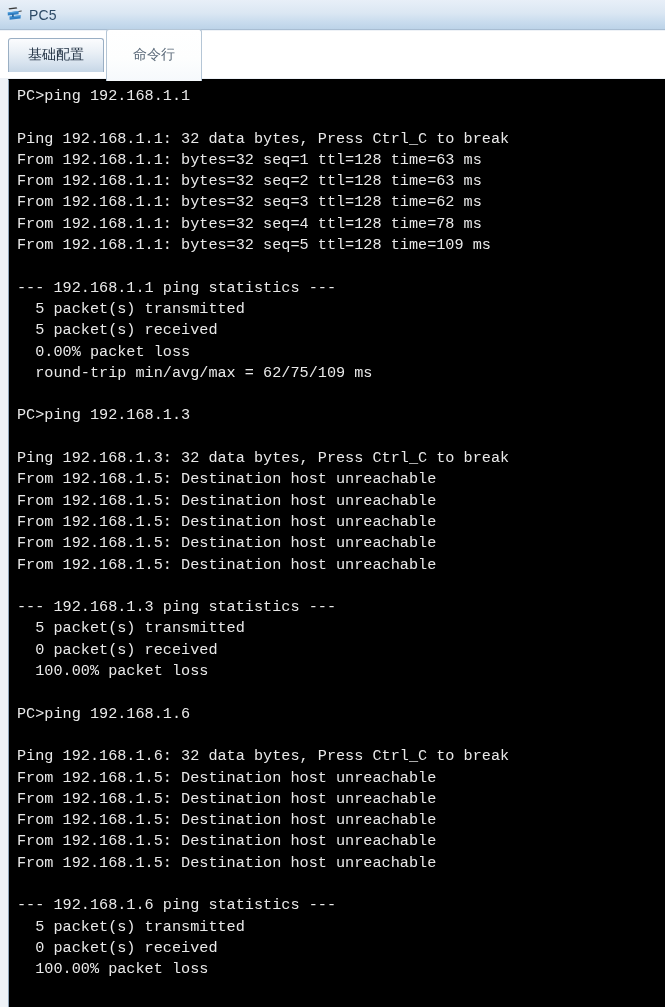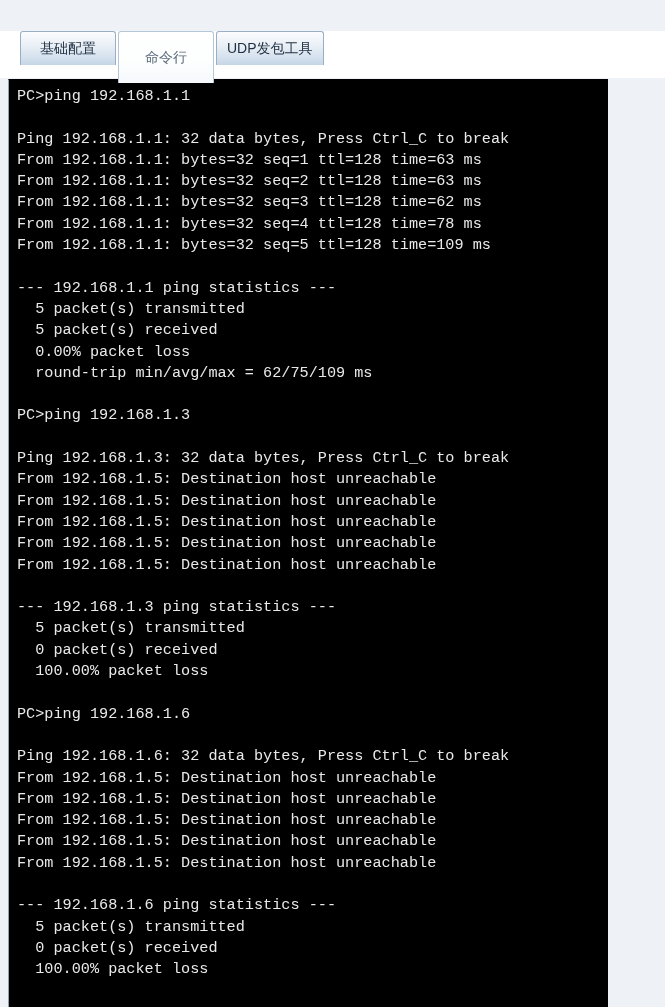--- a/index.html
+++ b/index.html
@@ -49,23 +49,23 @@
     white-space: nowrap;
   }
 
   
   #tabstrip {
     position: absolute;
     left: 0; top: 31px;
     width: 665px;
     height: 47px;
     background: #ffffff;
-    padding-left: 20px;
+    padding-left: 8px;
     display: flex;
-    align-items: flex-start;
+    align-items: center;
   }
   .tab {
     height: 34px;
     min-width: 96px;
     margin-right: 2px;
     border: 1px solid #9aafc4;
     border-bottom: none;
     border-radius: 3px 3px 0 0;
     background: linear-gradient(to bottom, #fbfcfe 0%, #eaf0f6 40%, #d6e2ee 75%, #c6d6e6 100%);
     display: flex;
@@ -85,21 +85,21 @@
     color: #5b6a7a;
     height: 52px;
     z-index: 2;
   }
 
   
   #terminal-frame {
     position: absolute;
     left: 8px;
     top: 79px;
-    width: 600px;
+    width: 657px;
     height: 928px;
     background: #000000;
     border-left: 1px solid #8fa4b8;
     border-top: 1px solid #000000;
     overflow: hidden;
   }
   #terminal {
     padding: 6px 0 0 8px;
     font-family: "Liberation Mono", "DejaVu Sans Mono", monospace;
     font-size: 15.2px;
@@ -118,30 +118,39 @@
     width: 8px;
     height: 928px;
     background: #eef2f7;
   }
 </style>
 </head>
 <body>
 
 <div id="window">
 
+  <div id="titlebar">
+    <svg id="title-icon" viewBox="0 0 18 18">
+      <path d="M2.5 2.2 L10.5 1.2 L11.3 2.6 L3.3 3.6 Z" fill="#3a3a3a"></path>
+      <path d="M1.8 6.4 L12.6 5.0 L12.6 8.3 L1.8 9.6 Z" fill="#2f7fc4"></path>
+      <path d="M1.8 6.4 L12.6 5.0 L12.6 6.1 L1.8 7.4 Z" fill="#5aa7e0"></path>
+      <path d="M3.6 10.6 L14.6 9.2 L14.6 12.4 L3.6 13.8 Z" fill="#2f7fc4"></path>
+      <path d="M3.6 10.6 L14.6 9.2 L14.6 10.3 L3.6 11.6 Z" fill="#5aa7e0"></path>
+      <rect x="6.1" y="8.3" width="1.6" height="2.6" fill="#1d5d96"></rect>
+      <path d="M12.6 5.0 L15.6 4.6 L15.6 5.4 L12.6 5.8 Z" fill="#2a2a2a"></path>
+    </svg>
+    <span id="title-text">PC5</span>
+  </div>
 
   <div id="tabstrip">
       <div class="tab">
         <span>基础配置</span>
       </div>
       <div class="tab active">
         <span>命令行</span>
-      </div>
-      <div class="tab">
-        <span>UDP发包工具</span>
       </div>
     </div>
 
   <div id="gutter"></div>
 
   <div id="terminal-frame">
     <div id="terminal"><div class="ln">PC&gt;ping 192.168.1.1</div><div class="ln blank"></div><div class="ln">Ping 192.168.1.1: 32 data bytes, Press Ctrl_C to break</div><div class="ln">From 192.168.1.1: bytes=32 seq=1 ttl=128 time=63 ms</div><div class="ln">From 192.168.1.1: bytes=32 seq=2 ttl=128 time=63 ms</div><div class="ln">From 192.168.1.1: bytes=32 seq=3 ttl=128 time=62 ms</div><div class="ln">From 192.168.1.1: bytes=32 seq=4 ttl=128 time=78 ms</div><div class="ln">From 192.168.1.1: bytes=32 seq=5 ttl=128 time=109 ms</div><div class="ln blank"></div><div class="ln">--- 192.168.1.1 ping statistics ---</div><div class="ln">  5 packet(s) transmitted</div><div class="ln">  5 packet(s) received</div><div class="ln">  0.00% packet loss</div><div class="ln">  round-trip min/avg/max = 62/75/109 ms</div><div class="ln blank"></div><div class="ln">PC&gt;ping 192.168.1.3</div><div class="ln blank"></div><div class="ln">Ping 192.168.1.3: 32 data bytes, Press Ctrl_C to break</div><div class="ln">From 192.168.1.5: Destination host unreachable</div><div class="ln">From 192.168.1.5: Destination host unreachable</div><div class="ln">From 192.168.1.5: Destination host unreachable</div><div class="ln">From 192.168.1.5: Destination host unreachable</div><div class="ln">From 192.168.1.5: Destination host unreachable</div><div class="ln blank"></div><div class="ln">--- 192.168.1.3 ping statistics ---</div><div class="ln">  5 packet(s) transmitted</div><div class="ln">  0 packet(s) received</div><div class="ln">  100.00% packet loss</div><div class="ln blank"></div><div class="ln">PC&gt;ping 192.168.1.6</div><div class="ln blank"></div><div class="ln">Ping 192.168.1.6: 32 data bytes, Press Ctrl_C to break</div><div class="ln">From 192.168.1.5: Destination host unreachable</div><div class="ln">From 192.168.1.5: Destination host unreachable</div><div class="ln">From 192.168.1.5: Destination host unreachable</div><div class="ln">From 192.168.1.5: Destination host unreachable</div><div class="ln">From 192.168.1.5: Destination host unreachable</div><div class="ln blank"></div><div class="ln">--- 192.168.1.6 ping statistics ---</div><div class="ln">  5 packet(s) transmitted</div><div class="ln">  0 packet(s) received</div><div class="ln">  100.00% packet loss</div><div class="ln blank"></div></div>
   </div>
 
 </div>

